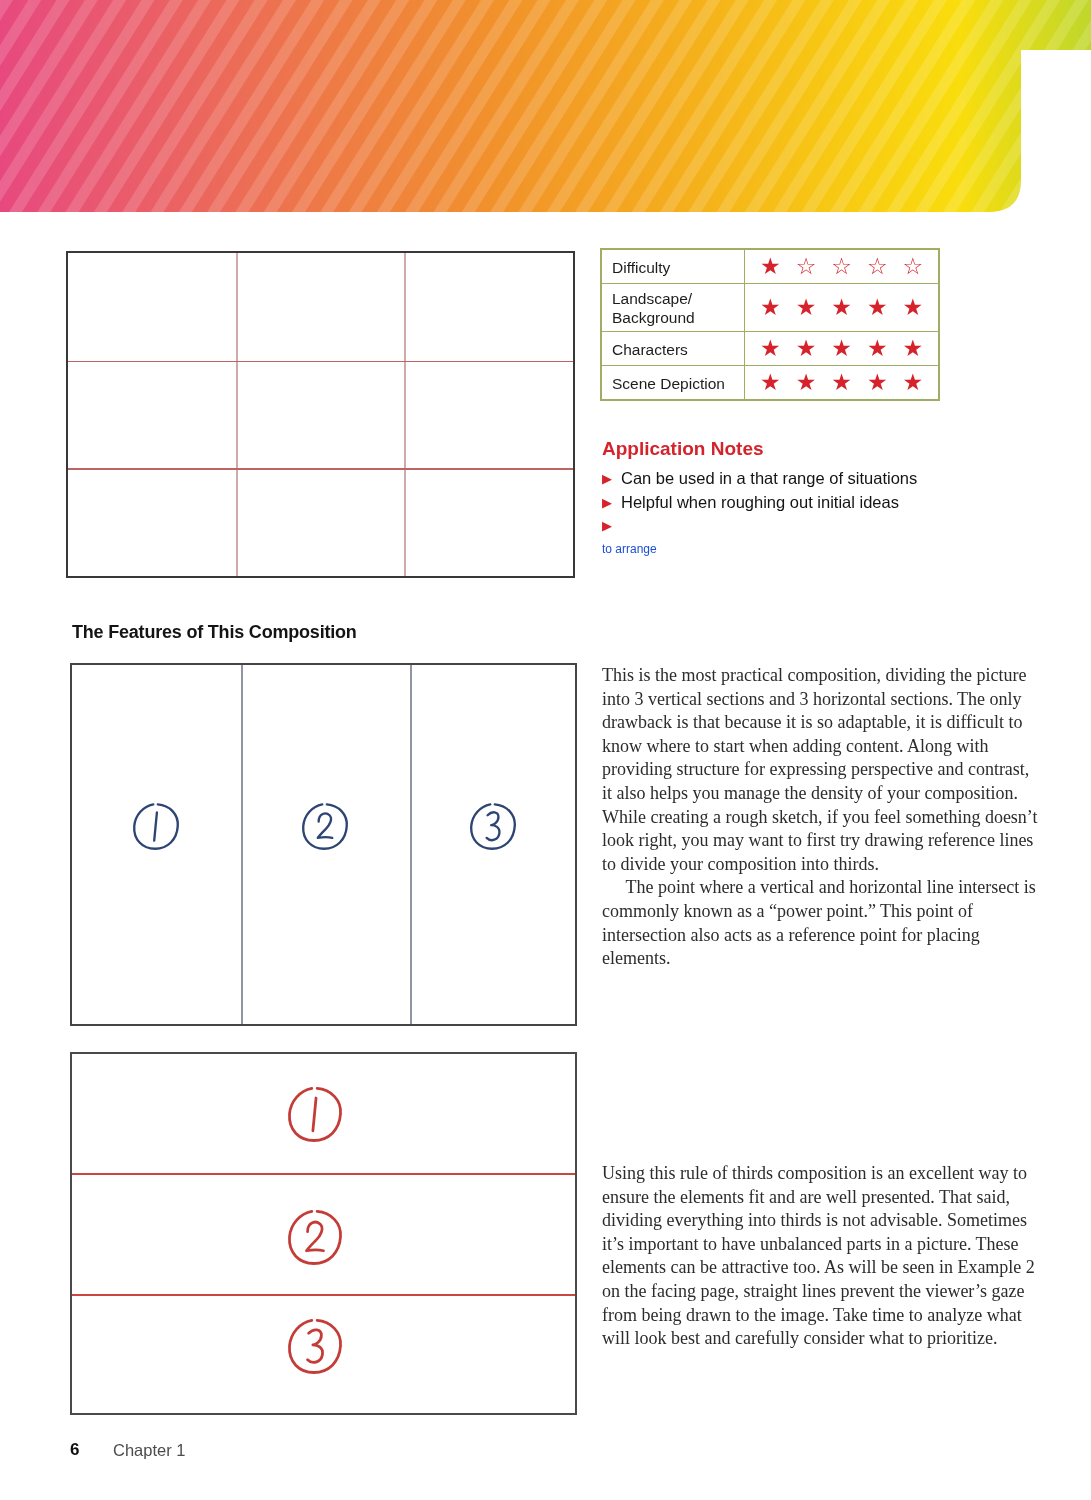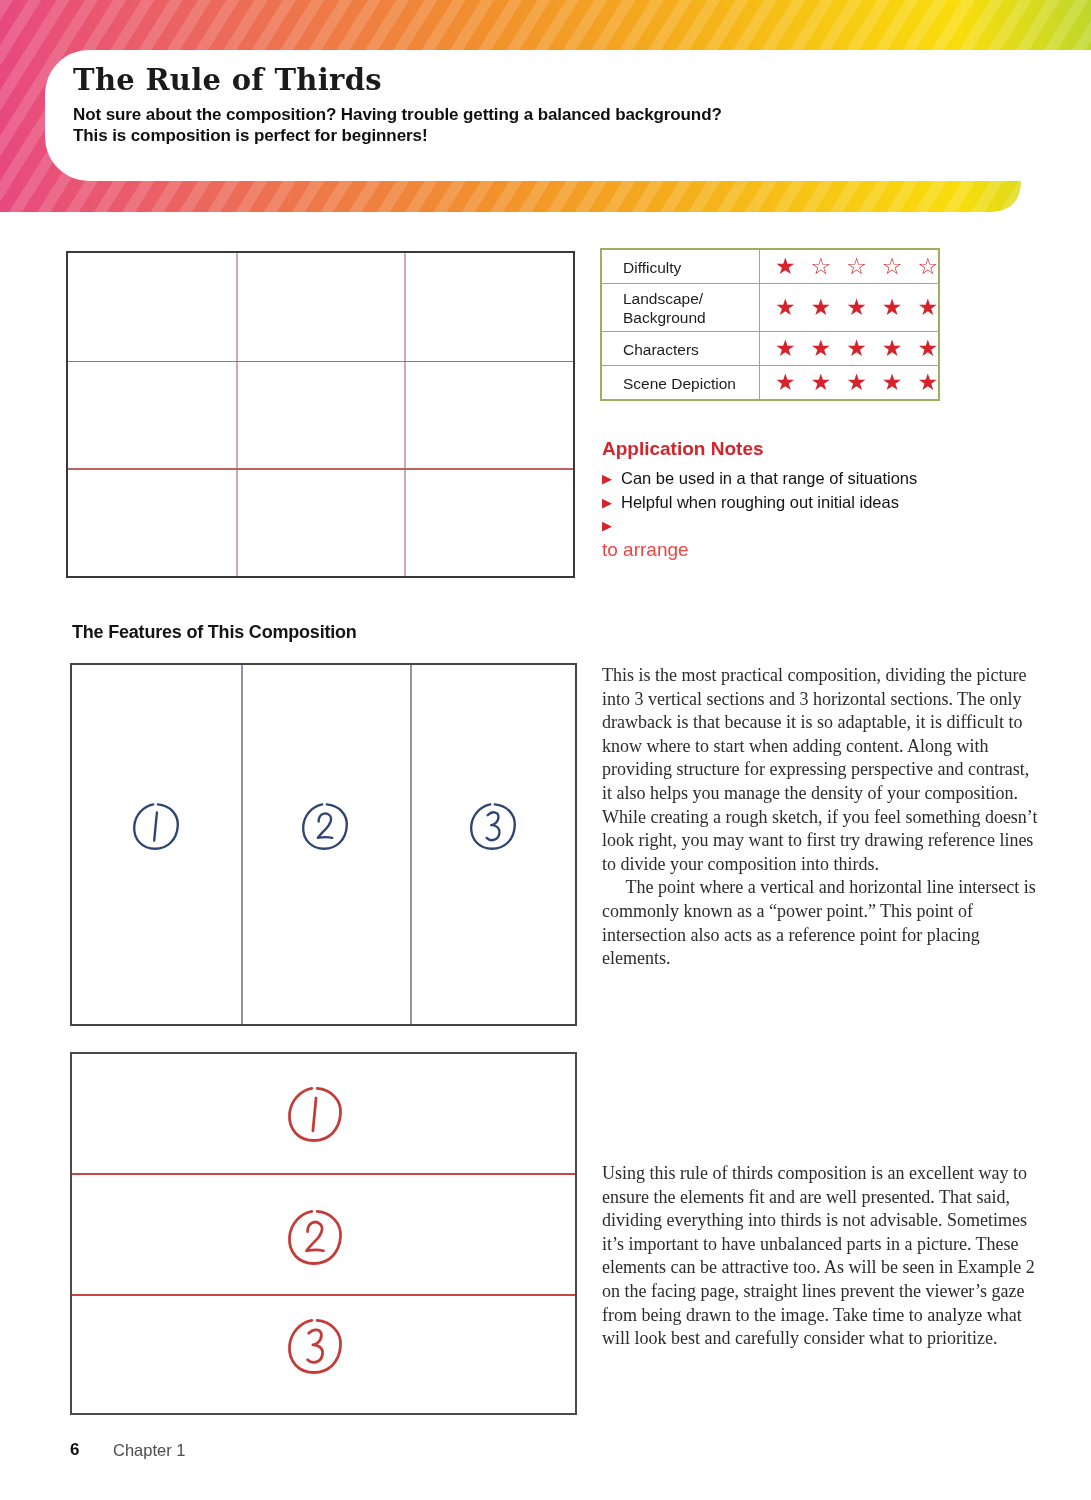--- a/index.html
+++ b/index.html
@@ -31,33 +31,33 @@
   .grid1 { position:absolute; left:66px; top:251px; width:509px; height:327px;
            border:2.5px solid #383838; box-sizing:border-box; background:#fff; }
   .g1v { position:absolute; top:0; bottom:0; width:1.5px; background:#cfaaaa; }
   .g1h { position:absolute; left:0; right:0; height:1.5px; background:#bf6262; }
 
   
   .rtable { position:absolute; left:600px; top:248px; width:340px;
             border:2px solid #9fae63; box-sizing:border-box; background:#fff; }
   .rt-row { display:flex; align-items:stretch; min-height:33px; }
   .rt-row + .rt-row { border-top:1.5px solid #9fae63; }
-  .rt-label { width:158px; box-sizing:border-box; border-right:1.5px solid #9fae63;
+  .rt-label { width:143px; box-sizing:border-box; border-right:1.5px solid #9fae63;
               padding:5px 6px 4px 10px; font-size:15.5px; line-height:19px;
-              color:#1d1d1d; display:flex; align-items:center;margin-left:11px; }
+              color:#1d1d1d; display:flex; align-items:center; }
   .rt-stars { flex:1; display:flex; align-items:center; padding-left:15px; gap:15px; }
   .rt-stars span { font-size:23px; line-height:1; font-family:"DejaVu Sans", sans-serif; }
 
   
   .appnotes { position:absolute; left:602px; top:438px; width:430px; }
   .app-h { margin:0 0 7px; font-size:19px; font-weight:bold; }
   .notes { list-style:none; margin:0; padding:0; font-size:16.5px; color:#141414; }
   .notes li { line-height:23px; display:flex; align-items:baseline; }
   .notes .tri { font-size:13px; margin-right:9px; position:relative; top:-1px; }
-  .note-cont { font-size:19px; line-height:23px; color:#ef4444; }
+  .note-cont { font-size:12px; line-height:23px; color:#1d4ed8; }
 
   
   .features-h { position:absolute; left:68px; top:618px; margin:4px;
                 font-size:18px; font-weight:bold; color:#141414; letter-spacing:-0.2px; }
 
   .diag { position:absolute; box-sizing:border-box; background:#fff; }
   #diag-v { left:70px; top:663px; width:507px; height:363px; border:2.5px solid #454545; }
   .dv-line { position:absolute; top:0; bottom:0; width:2px; background:#8f95a1; }
   #diag-h { left:70px; top:1052px; width:507px; height:363px; border:2.5px solid #4a4a4a; }
   .dh-line { position:absolute; left:0; right:0; height:2px; }
@@ -93,25 +93,20 @@
           <stop offset="0.88" stop-color="#f9dd0d"></stop>
           <stop offset="1" stop-color="#bfd72c"></stop>
         </linearGradient>
         <pattern id="stripes" width="24" height="24" patternUnits="userSpaceOnUse" patternTransform="rotate(32)">
           <rect x="0" y="0" width="11" height="24" fill="#ffffff" opacity="0.15"></rect>
         </pattern>
       </defs>
       <path d="M0 0 H1091 V50 H1021 V180 Q1021 212 989 212 H0 Z" fill="url(#bgrad)"></path>
       <path d="M0 0 H1091 V50 H1021 V180 Q1021 212 989 212 H0 Z" fill="url(#stripes)"></path>
     </svg>
-    <div class="title-box">
-      <h1>The Rule of Thirds</h1>
-      <p class="subtitle"><span>Not sure about the composition? Having trouble getting a balanced background?</span><br>
-      <span>This is composition is perfect for beginners!</span></p>
-    </div>
   </div>
 
   <div class="grid1">
     <div class="g1v" style="left:33.3%"></div>
     <div class="g1v" style="left:66.6%"></div>
     <div class="g1h" style="top:33.3%"></div>
     <div class="g1h" style="top:66.6%"></div>
   </div>
 
   <div class="rtable" id="rtable">

